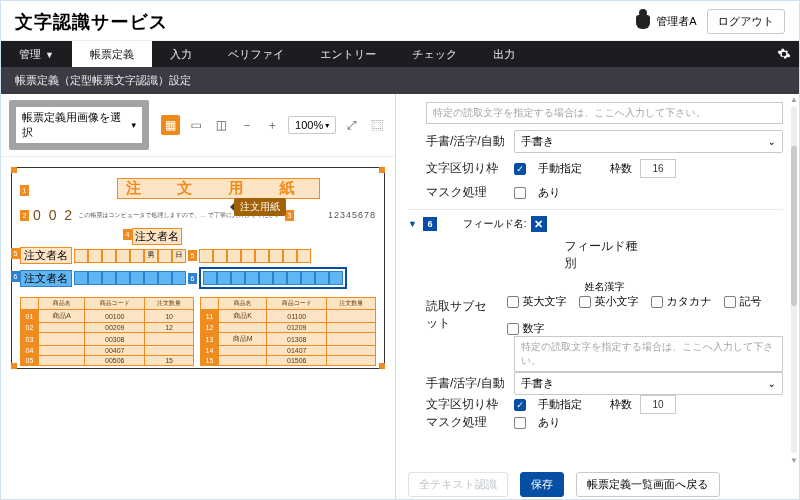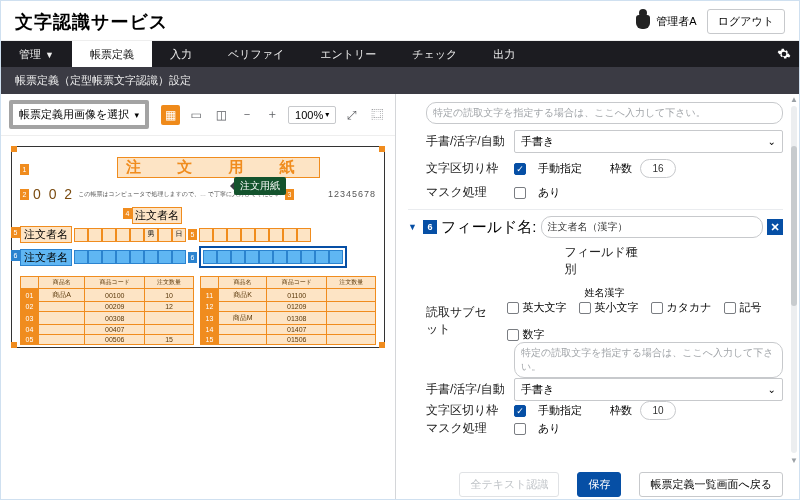--- a/index.html
+++ b/index.html
@@ -28,30 +28,30 @@
   .nav{display:flex;background:var(--nav-bg);color:#eee;position:relative;height:26px;}
   .nav-item{padding:6px 18px;cursor:pointer;font-size:11px;}
   .nav-item.active{background:#fff;color:#111;}
   .nav-caret{font-size:9px;margin-left:4px;}
   .gear{margin-left:auto;display:flex;align-items:center;padding-right:8px;color:#fff;}
   .gear svg{width:14px;height:14px;}
   .subnav{background:var(--subnav-bg);color:#eee;padding:6px 14px;font-size:11px;}
   .main{display:flex;height:calc(500px - 36px - 26px - 27px);}
   .left{width:395px;border-right:1px solid var(--divider);display:flex;flex-direction:column;}
   .left-toolbar{display:flex;align-items:center;gap:6px;padding:6px 8px;border-bottom:1px solid #eee;}
-  .toolbar-select{border:4px solid #a3a3a3;border-radius:2px;padding:3px 6px;min-width:140px;display:flex;align-items:center;justify-content:space-between;}
+  .toolbar-select{border:7px solid #a3a3a3;border-radius:2px;padding:3px 6px;min-width:140px;display:flex;align-items:center;justify-content:space-between;}
   .icon-btn{width:20px;height:20px;display:flex;align-items:center;justify-content:center;border-radius:2px;color:#5d5f63;cursor:pointer;font-size:12px;}
   .icon-btn.active{background:var(--gear-hi);color:#fff;}
   .zoom-pill{border:1px solid #c7c9cc;border-radius:2px;padding:2px 6px;display:flex;align-items:center;gap:2px;}
   .preview-wrap{padding:10px;position:relative;}
   .preview{border:1px solid #333;background:#fff;position:relative;padding:8px 8px 2px 8px;}
   .corner{position:absolute;width:6px;height:6px;background:var(--orange-dark);}
   .ctl{top:-1px;left:-1px;}.ctr{top:-1px;right:-1px;}.cbl{bottom:-1px;left:-1px;}.cbr{bottom:-1px;right:-1px;}
   .form-title{color:var(--orange-dark);text-align:center;letter-spacing:16px;font-size:15px;font-weight:600;border:1px solid var(--orange-dark);background:var(--field-hi);display:inline-block;padding:0 8px;margin-left:85px;}
-  .tooltip{position:absolute;background:#14532d;color:#fff;font-size:10px;padding:2px 6px;border-radius:2px;top:22px;left:214px;}
+  .tooltip{position:absolute;background:#a16207;color:#fff;font-size:10px;padding:2px 6px;border-radius:2px;top:22px;left:214px;}
   .tooltip::before{content:"";position:absolute;left:-8px;top:5px;border:4px solid transparent;border-right-color:#3b3b44;}
   .row-thin{display:flex;align-items:center;gap:4px;margin-top:6px;}
   .tn{background:var(--orange-dark);color:#fff;width:9px;height:11px;display:flex;align-items:center;justify-content:center;font-size:7px;}
   .big-num{font-size:14px;letter-spacing:2px;color:#7a4b10;}
   .right-num{margin-left:auto;color:#555;font-size:9px;letter-spacing:1px;}
   .small-note{font-size:6px;color:#555;}
   .ord-head{background:var(--field-hi);border:1px solid var(--orange-dark);display:inline-block;font-size:7px;padding:0 2px;margin:5px 0 0 112px;position:relative;}
   .ord-head .tn{position:absolute;left:-10px;top:0;}
   .orange-row{display:flex;align-items:center;gap:2px;margin-top:2px;}
   .orange-row .lbl{background:var(--field-hi);border:1px solid var(--orange-dark);font-size:6px;padding:0 3px;position:relative;}
@@ -66,30 +66,30 @@
   .tbl td.idx{background:var(--orange-dark);color:#fff;width:18px;}
   .scrollbar{position:absolute;right:0;top:0;bottom:40px;width:10px;display:flex;flex-direction:column;align-items:center;}
   .scroll-track{flex:1;width:6px;background:#eceef0;margin:2px 0;position:relative;border-radius:3px;}
   .scroll-thumb{position:absolute;left:0;width:6px;background:#c7cbce;border-radius:3px;}
   .scroll-btn{width:10px;height:10px;font-size:8px;color:#9aa0a5;display:flex;align-items:center;justify-content:center;}
   .right{flex:1;position:relative;padding:6px 16px 6px 12px;display:flex;flex-direction:column;gap:6px;overflow:hidden;}
   .prop-row{display:flex;align-items:center;gap:8px;}
   .prop-label{width:80px;font-size:12px;color:#222;}
   .field-name-row{display:flex;align-items:center;gap:4px;}
   .blue-badge{background:var(--accent);color:#fff;width:14px;height:14px;display:flex;align-items:center;justify-content:center;font-weight:600;font-size:9px;}
-  .text-input{flex:1;border:1px solid #c7c9cc;border-radius:10px;padding:3px 6px;font-size:10px;color:#333;}
+  .text-input{flex:1;border:1px solid #c7c9cc;border-radius:0;padding:3px 6px;font-size:10px;color:#333;}
   .text-input.small{flex:none;width:36px;text-align:center;}
   .placeholder{color:#a0a4a8;}
   .select-like{flex:1;border:1px solid #c7c9cc;border-radius:2px;padding:3px 6px;font-size:10px;display:flex;justify-content:space-between;align-items:center;}
   .chk{width:12px;height:12px;border:1px solid #7a7d82;border-radius:2px;display:inline-flex;align-items:center;justify-content:center;font-size:9px;color:#fff;margin-right:4px;}
   .chk.on{background:var(--accent);border-color:var(--accent);}
   .chk-row{display:flex;gap:12px;flex-wrap:wrap;}
   .chk-row label{display:flex;align-items:center;font-size:10px;}
   .close-x{width:16px;height:16px;display:flex;align-items:center;justify-content:center;color:#fff;background:var(--accent);font-weight:700;cursor:pointer;}
-  .footer-btns{display:flex;gap:18px;justify-content:flex-end;position:absolute;bottom:8px;right:16px;left:12px;}
+  .footer-btns{display:flex;gap:12px;position:absolute;bottom:8px;right:16px;left:12px;}
   .footer-btns .btn.primary{background:var(--accent);color:#fff;border-color:var(--accent);}
   .footer-btns .btn.disabled{color:#bfc3c7;border-color:#e0e2e5;}
   .expand-caret{color:var(--accent);font-size:9px;margin-right:2px;}
   .sect{border-top:1px solid #eaecef;padding-top:6px;margin-top:2px;}
   .indent{margin-left:18px;}
 </style>
 </head>
 <body>
 
 <div class="hdr">
@@ -327,22 +327,21 @@
     <div class="prop-row indent">
       <div class="prop-label">マスク処理</div>
       <span class="chk"></span>
       <span>あり</span>
     </div>
 
     <div class="sect">
       <div class="field-name-row">
         <span class="expand-caret">▼</span>
         <div class="blue-badge">6</div>
-        <span style="font-size:15px;">フィールド名:</span>
-        <div class="text-input" style="flex:1;">注文者名（漢字）</div>
+        <span style="font-size:10px;margin-left:22px;">フィールド名:</span>
         <div class="close-x">✕</div>
       </div>
       <div class="prop-row indent" style="margin-top:6px;flex-direction:column;">
         <div class="prop-label">フィールド種別</div>
         <span style="font-size:10px;">姓名漢字</span>
       </div>
       <div class="prop-row indent">
         <div class="prop-label">読取サブセット</div>
         <div class="chk-row">
           <label>

